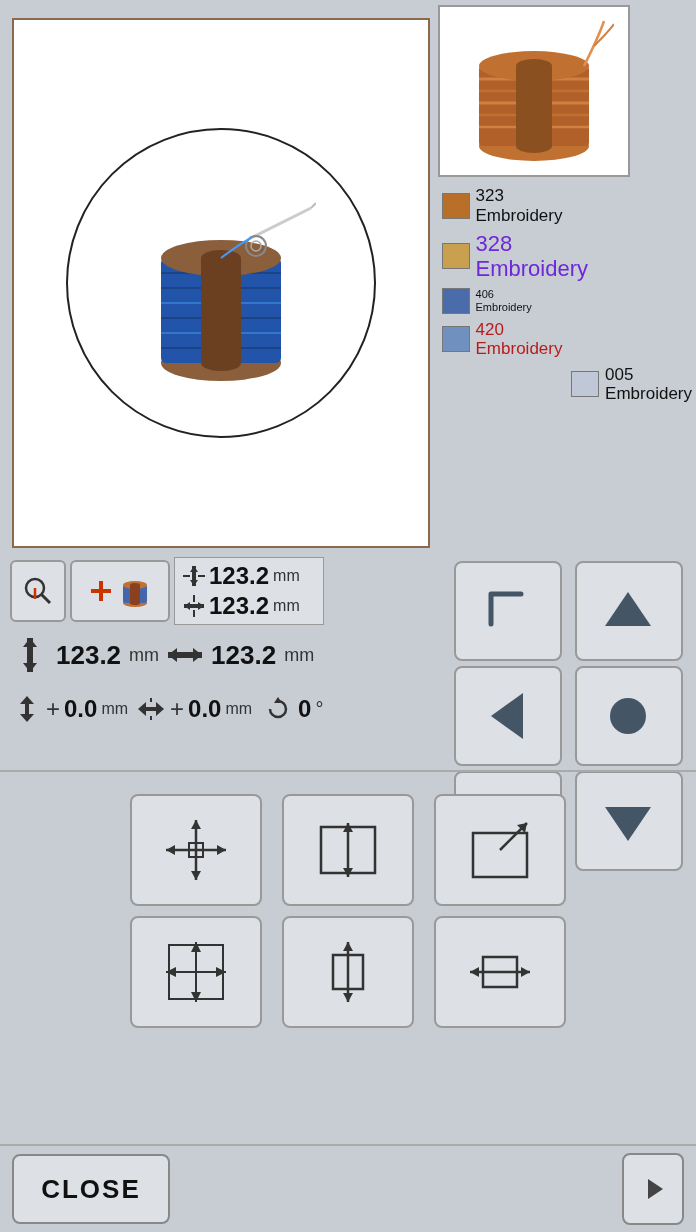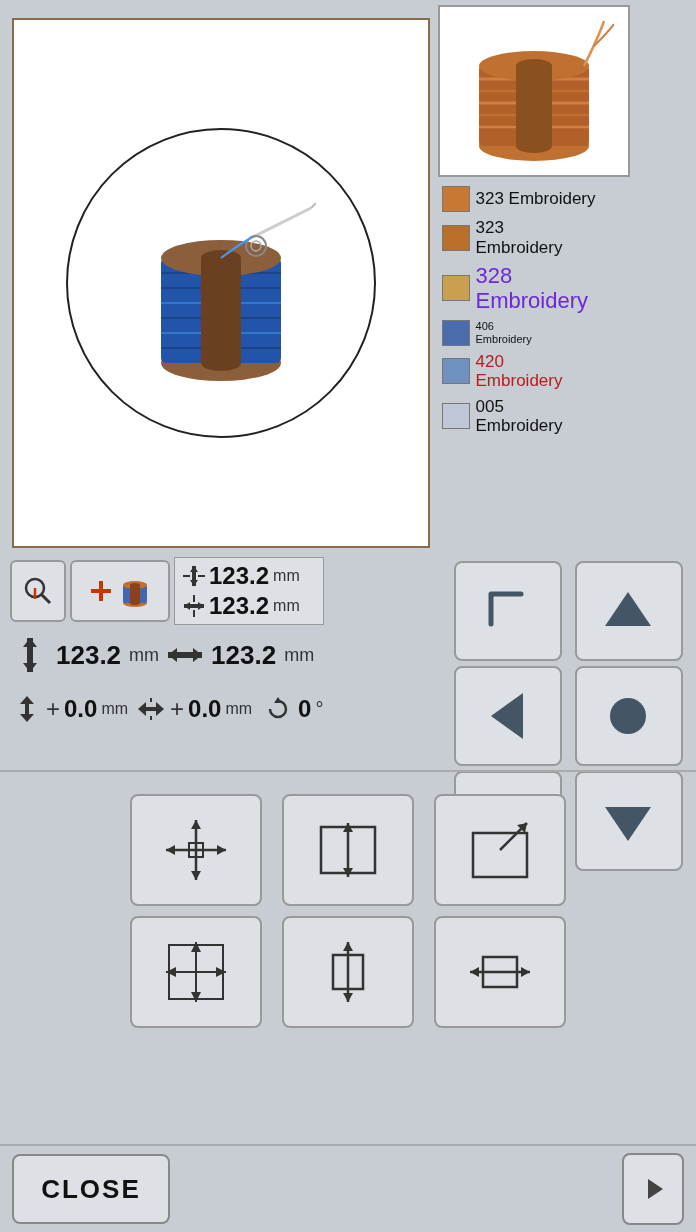--- a/index.html
+++ b/index.html
@@ -73,41 +73,36 @@
         <rect x="62" y="50" width="36" height="80" fill="#8B5020"></rect>
         <ellipse cx="80" cy="130" rx="18" ry="7" fill="#8B5020"></ellipse>
 
         <path d="M130 50 Q145 20 150 5" stroke="#E09050" stroke-width="2.5" fill="none"></path>
         <path d="M140 30 Q155 15 160 8" stroke="#D08040" stroke-width="2" fill="none"></path>
       </svg>
     </div>
 
     <div>
       <div style="display:flex; align-items:center; padding:3px 4px; gap:6px; cursor:pointer;">
-        <div style="width:28px; height:26px; background:#c87832; border:1px solid #777; flex-shrink:0;"></div>
-        <span style="font-size:17px; color:#111; line-height:1.15;">323
-Embroidery</span>
-      </div>
-      <div style="display:flex; align-items:center; padding:3px 4px; gap:6px; cursor:pointer;">
         <div style="width:28px; height:26px; background:#b87028; border:1px solid #777; flex-shrink:0;"></div>
         <span style="font-size:17px; color:#111; line-height:1.15;">323<br>Embroidery</span>
       </div>
       <div style="display:flex; align-items:center; padding:3px 4px; gap:6px; cursor:pointer;">
         <div style="width:28px; height:26px; background:#c8a050; border:1px solid #777; flex-shrink:0;"></div>
         <span style="font-size:22px; color:#6d28d9; line-height:1.15;">328<br>Embroidery</span>
       </div>
       <div style="display:flex; align-items:center; padding:3px 4px; gap:6px; cursor:pointer;">
         <div style="width:28px; height:26px; background:#4a6caa; border:1px solid #777; flex-shrink:0;"></div>
         <span style="font-size:11px; color:#111; line-height:1.15;">406<br>Embroidery</span>
       </div>
       <div style="display:flex; align-items:center; padding:3px 4px; gap:6px; cursor:pointer;">
         <div style="width:28px; height:26px; background:#7090c0; border:1px solid #777; flex-shrink:0;"></div>
         <span style="font-size:17px; color:#b91c1c; line-height:1.15;">420<br>Embroidery</span>
       </div>
-      <div style="display:flex; align-items:center; padding:3px 4px; gap:6px; cursor:pointer;">
+      <div style="display:flex; align-items:center; padding:3px 4px; gap:6px; cursor:pointer;justify-content:flex-end;">
         <div style="width:28px; height:26px; background:#c0c8d8; border:1px solid #777; flex-shrink:0;"></div>
         <span style="font-size:17px; color:#111; line-height:1.15;">005<br>Embroidery</span>
       </div>
     </div>
   </div>
 </div>
 
 <div style="position:absolute; right:0; top:555px; width:248px; display:grid; grid-template-columns:1fr 1fr; gap:5px; padding:6px;">
 
   <button style="width:108px; height:100px; background:#dde0e5; border:2px solid #999; border-radius:8px; display:flex; align-items:center; justify-content:center; cursor:pointer; font-size:40px; font-weight:bold; color:#445566; font-family:monospace;">

